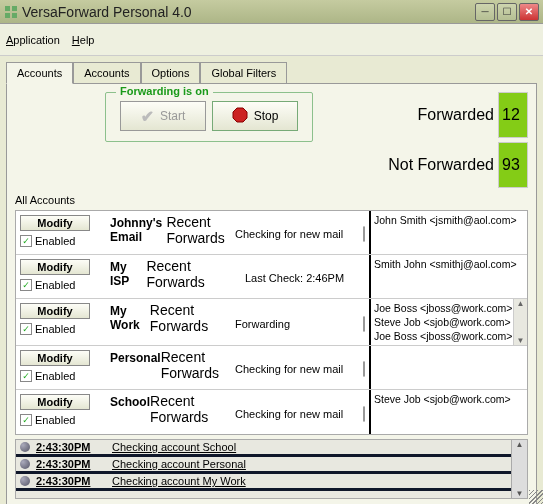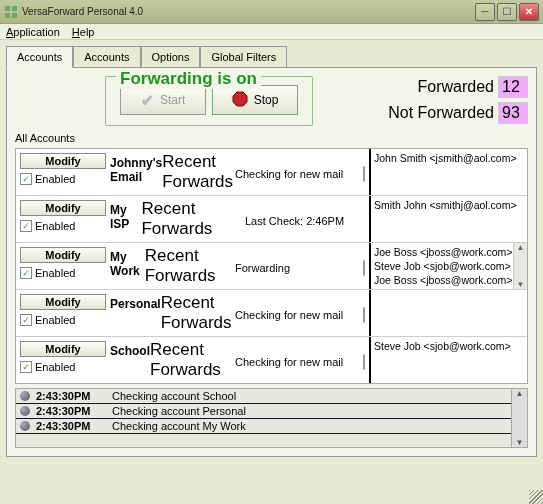--- a/index.html
+++ b/index.html
@@ -1,64 +1,64 @@
 <!DOCTYPE html>
 <html><head>
 <meta charset="utf-8">
 <style>
 * { box-sizing: border-box; margin: 0; padding: 0; }
 body { font-family: Tahoma, Arial, sans-serif; font-size: 11px; background: #e8ead3; width: 543px; height: 504px; overflow: hidden; }
 .titlebar { height: 24px; background: linear-gradient(to bottom, #c5cba0, #adb687); display: flex; align-items: center; padding: 0 4px; border-bottom: 1px solid #999; }
 .title-icon { width: 14px; height: 14px; margin-right: 4px; display: inline-flex; align-items: center; justify-content: center; }
-.title-text { flex: 1; font-size: 10px; color: #222; }
+.title-text { flex: 1; font-size: 14px; color: #222; }
 .win-btns { display: flex; gap: 2px; }
 .win-btn { width: 20px; height: 18px; border: 1px solid #666; border-radius: 2px; display: flex; align-items: center; justify-content: center; font-size: 10px; cursor: default; }
 .win-min, .win-max { background: linear-gradient(to bottom, #cdd4ae, #b5bf93); color: #333; }
 .win-close { background: linear-gradient(to bottom, #e88, #c33); color: #fff; font-weight: bold; }
-.menubar { background: #eef0e0; padding: 2px 6px; display: flex; gap: 12px; border-bottom: 1px solid #ccc; height: 16px; align-items: center; }
+.menubar { background: #eef0e0; padding: 2px 6px; display: flex; gap: 12px; border-bottom: 1px solid #ccc; height: 32px; align-items: center; }
 .menu-item { font-size: 11px; cursor: default; }
 .menu-item u { text-decoration: underline; }
 .content { padding: 6px; }
 .tabs { display: flex; border-bottom: 1px solid #999; }
 .tab { padding: 4px 10px; border: 1px solid #999; border-bottom: none; background: #e8ead3; font-size: 11px; margin-right: 0; cursor: default; position: relative; }
 .tab.active { background: #f4f5e9; z-index: 2; border-bottom: 1px solid #f4f5e9; margin-bottom: -1px; }
 .panel { background: #f4f5e9; border: 1px solid #999; border-top: none; padding: 8px; }
 .top-row { display: flex; align-items: flex-start; gap: 10px; }
 .fwd-group { border: 1px solid #8cc08c; border-radius: 2px; padding: 8px 14px 10px; margin-left: 90px; position: relative; }
-.fwd-legend { position: absolute; top: -8px; left: 10px; background: #f4f5e9; padding: 0 4px; color: #1a9a1a; font-weight: bold; font-size: 17px; }
+.fwd-legend { position: absolute; top: -8px; left: 10px; background: #f4f5e9; padding: 0 4px; color: #1a9a1a; font-weight: bold; font-size: 11px; }
 .btn-row { display: flex; gap: 6px; }
 .btn { width: 86px; height: 30px; border: 1px solid #999; background: linear-gradient(to bottom, #fdfdf7, #e4e6d2); display: flex; align-items: center; justify-content: center; gap: 6px; font-size: 12px; cursor: default; }
 .btn.disabled { color: #999; }
 .btn.stop { border: 1px solid #7a7; }
 .check-icon { color: #bbb; font-size: 16px; font-weight: bold; }
 .stop-icon { width: 16px; height: 16px; }
 .stats { margin-left: auto; text-align: right; font-size: 16px; display: grid; grid-template-columns: auto 30px; gap: 4px 4px; align-items: center; }
-.stats .val { border: 1px solid #ccc; background: #f0abfc; padding: 1px 3px; text-align: left; min-width: 28px; }
+.stats .val { border: 1px solid #ccc; background: #84cc16; padding: 13px 3px; text-align: left; min-width: 28px; }
 .all-acc { font-size: 11px; margin: 6px 0 4px; }
 .acct-list { border: 1px solid #aaa; background: #fff; }
 .acct { display: flex; border-bottom: 1px solid #ccc; min-height: 44px; }
 .acct:last-child { border-bottom: none; }
 .acct-left { width: 90px; padding: 4px; display: flex; flex-direction: column; gap: 4px; }
-.modify-btn { border: 1px solid #888; background: linear-gradient(to bottom, #fdfdf7, #e4e6d2); padding: 1px 0; font-size: 11px; font-weight: bold; text-align: center; cursor: default; width: 86px; }
+.modify-btn { border: 1px solid #888; background: linear-gradient(to bottom, #fdfdf7, #e4e6d2); padding: 1px 0; font-size: 11px; font-weight: bold; text-align: center; cursor: default; width: 70px; }
 .enabled-row { display: flex; align-items: center; gap: 3px; font-size: 11px; }
 .chk { width: 12px; height: 12px; border: 1px solid #888; background: #fff; display: inline-flex; align-items: center; justify-content: center; font-size: 9px; color: #2a2; }
 .acct-mid { flex: 1; padding: 3px 4px; display: flex; flex-direction: row; }
 .acct-title-row { display: flex; align-items: baseline; }
 .acct-name { font-weight: bold; font-size: 12px; }
-.recent-label { margin-left: auto; font-size: 17px; }
+.recent-label { margin-left: auto; font-size: 14px; }
 .status-row { display: flex; align-items: center; gap: 8px; margin-top: 3px; }
 .status-text { font-size: 11px; min-width: 120px; }
 .progress { flex: 1; height: 16px; border: 1px solid #999; background: #f0f0e8; position: relative; max-width: 150px; border-radius: 6px; overflow: hidden; }
 .progress-bar { height: 100%; background: linear-gradient(to bottom, #a85da0, #7d3b77); }
 .progress-label { position: absolute; left: 6px; top: 1px; font-size: 10px; color: #fff; font-weight: bold; text-shadow: 0 0 2px #000; }
 .acct-right { width: 158px; border-left: 2px solid #000000; padding: 2px 3px; font-size: 11px; display: flex; flex-direction: column; position: relative; overflow: hidden; }
 .fwd-entry { white-space: nowrap; overflow: hidden; font-size: 10.5px; line-height: 14px; }
 .scroll-ind { position: absolute; right: 0; top: 0; bottom: 0; width: 14px; background: #e8e8e0; border-left: 1px solid #ccc; display: flex; flex-direction: column; justify-content: space-between; align-items: center; font-size: 8px; color: #666; }
 .log-area { border: 1px solid #aaa; background: #e8e8e0; margin-top: 4px; height: 60px; overflow: hidden; position: relative; }
-.log-row { display: flex; align-items: center; gap: 6px; padding: 1px 4px; font-size: 11px; border-bottom: 1px solid #0f172a; }
+.log-row { display: flex; align-items: center; gap: 6px; padding: 1px 4px; font-size: 11px; border-bottom: 3px solid #0f172a; text-decoration: underline; }
 .log-icon { width: 10px; height: 10px; border-radius: 50%; background: radial-gradient(circle at 30% 30%, #aab, #556); }
 .log-time { font-weight: bold; min-width: 70px; }
 .log-scroll { position: absolute; right: 0; top: 0; bottom: 0; width: 16px; background: #ddd; border-left: 1px solid #aaa; display: flex; flex-direction: column; justify-content: space-between; align-items: center; font-size: 8px; color: #555; }
 .resize-grip { position: absolute; right: 0; bottom: 0; width: 14px; height: 14px; background: repeating-linear-gradient(135deg, #888 0 1px, transparent 1px 3px); }
 </style>
 </head>
 <body>
 
 <div class="titlebar">
   <span class="title-icon">

